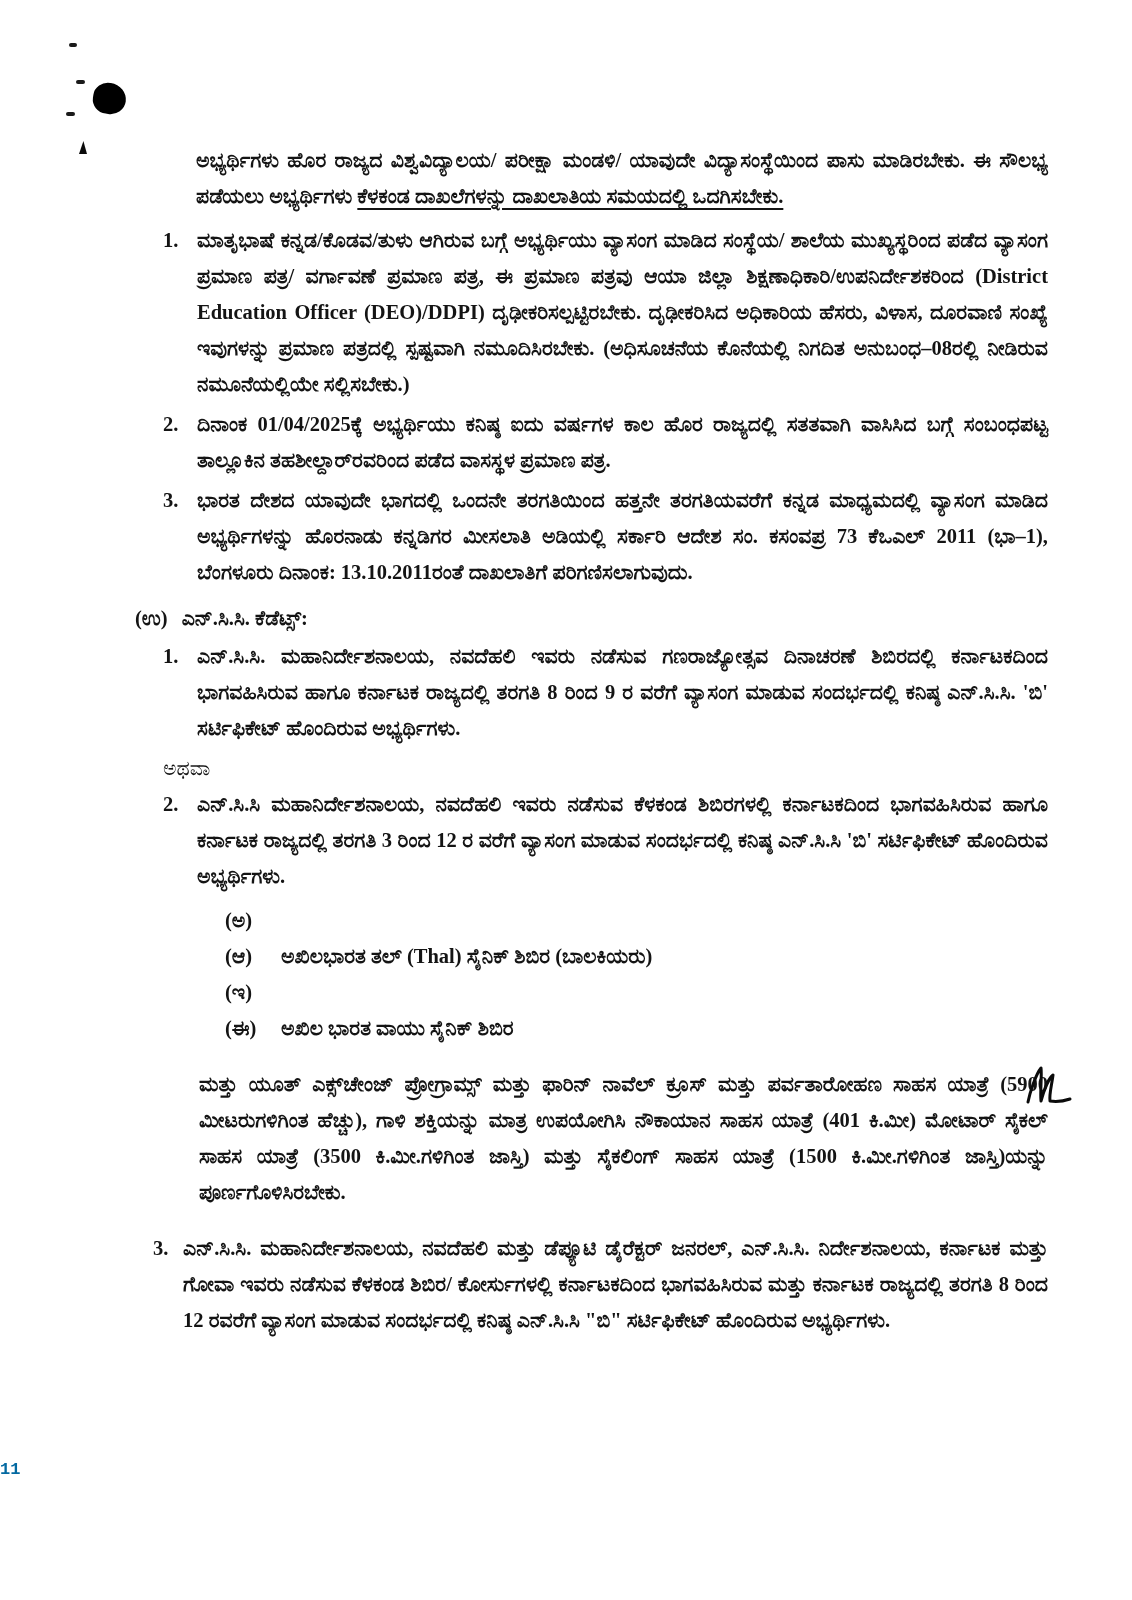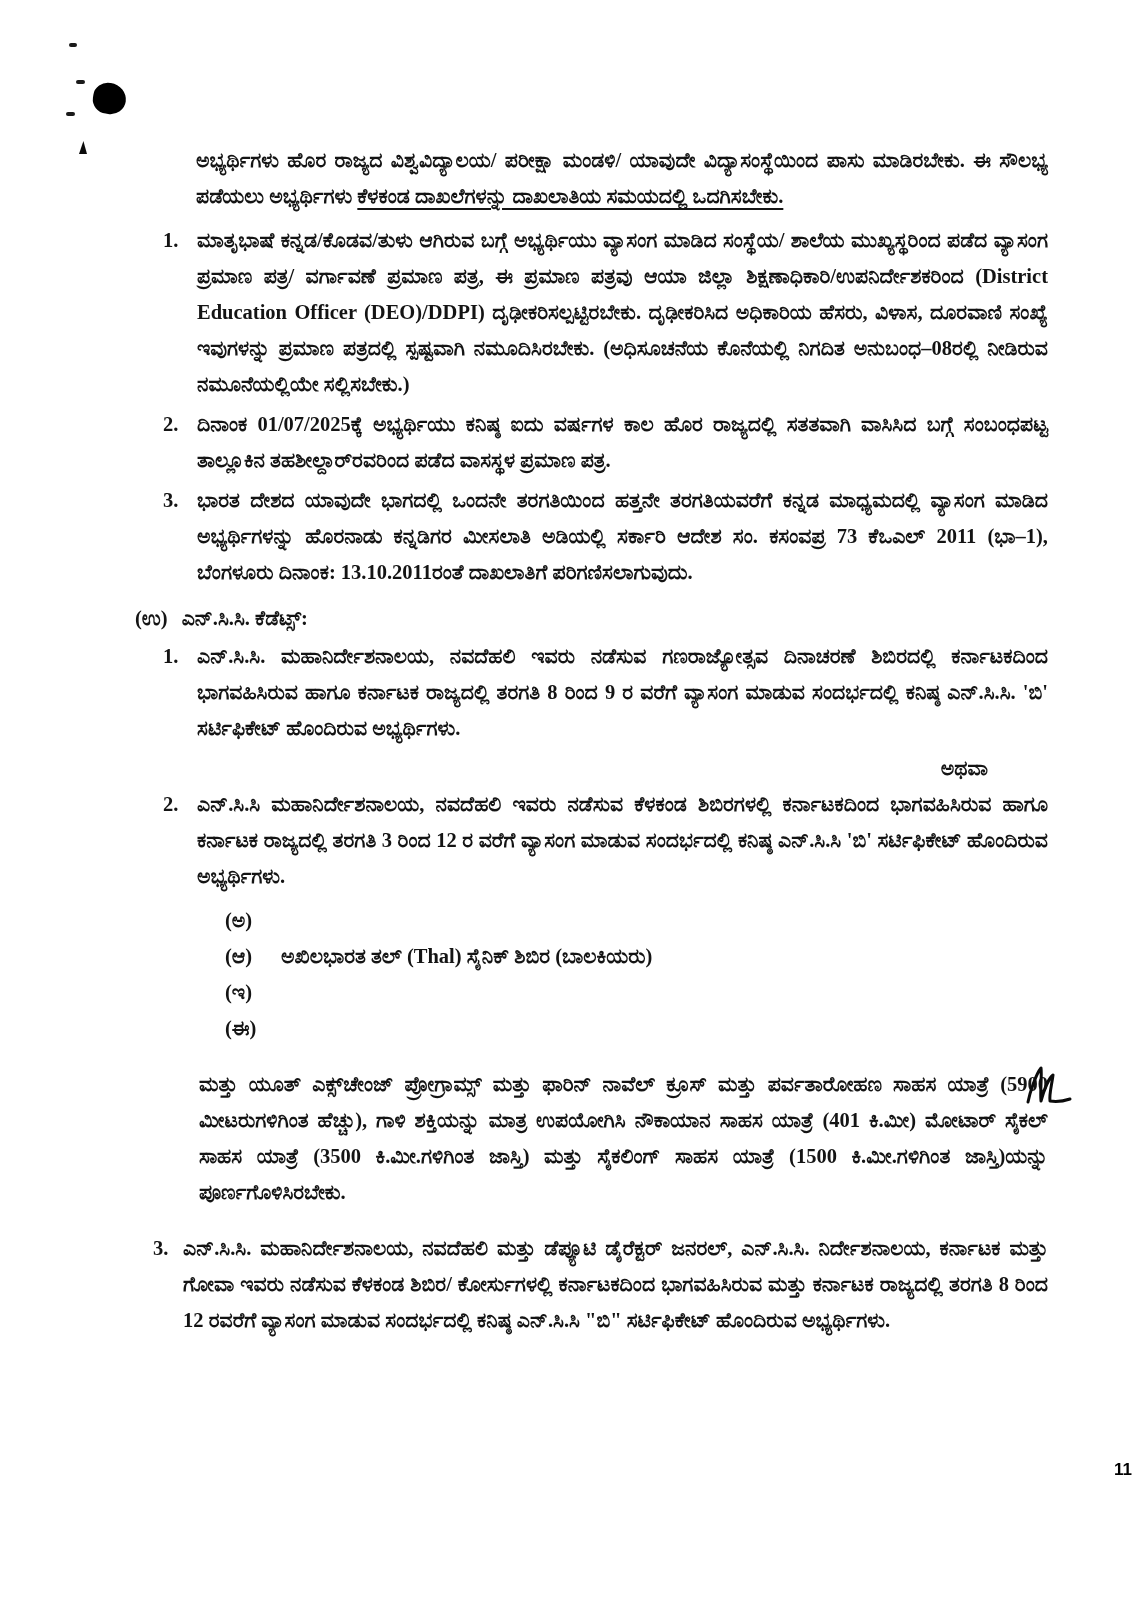--- a/index.html
+++ b/index.html
@@ -30,37 +30,37 @@
   .ul{text-decoration:underline;text-underline-offset:5px;text-decoration-thickness:2px;}
   .b{font-weight:800;}
 
   .li{display:flex;margin-bottom:4px;}
   .num{flex:none;width:34px;font-weight:700;}
   .txt{flex:1;}
 
   .ncc-head{margin:10px 0 2px -28px;font-weight:800;}
   .ncc-head .lbl{margin-right:14px;}
 
-  .or{text-align:right;font-weight:700;margin:0 60px 0 0;}
+  .or{text-align:left;font-weight:400;margin:0 60px 0 0;}
 
   .camps{margin:8px 0 0 62px;}
   .camp{display:flex;margin-bottom:0;}
   .clabel{flex:none;width:56px;font-weight:700;}
 
   .adventure{margin:20px 0 0 36px;}
 
   .ncc3{margin-top:20px;}
   .ncc3 .num{width:30px;margin-left:-10px;}
 
   .initial{position:absolute;left:1014px;top:1062px;}
   .pageno{
     position:absolute;left:0;right:0;top:1460px;
-    text-align:right;
-    font-family:Liberation Sans, sans-serif;
-    font-size:17px;font-weight:700;color:#000000;
+    text-align:left;
+    font-family:Liberation Mono, monospace;
+    font-size:17px;font-weight:700;color:#0369a1;
   }
 </style>
 </head>
 <body>
 
 <div class="page">
 
   <div class="mark dash1"></div>
   <div class="mark dash2"></div>
   <div class="mark blob"></div>
@@ -71,21 +71,21 @@
 
     <p class="intro"><span>ಅಭ್ಯರ್ಥಿಗಳು ಹೊರ ರಾಜ್ಯದ ವಿಶ್ವವಿದ್ಯಾಲಯ/ ಪರೀಕ್ಷಾ ಮಂಡಳಿ/ ಯಾವುದೇ ವಿದ್ಯಾಸಂಸ್ಥೆಯಿಂದ ಪಾಸು ಮಾಡಿರಬೇಕು. ಈ ಸೌಲಭ್ಯ ಪಡೆಯಲು ಅಭ್ಯರ್ಥಿಗಳು </span><span class="ul">ಕೆಳಕಂಡ ದಾಖಲೆಗಳನ್ನು ದಾಖಲಾತಿಯ ಸಮಯದಲ್ಲಿ ಒದಗಿಸಬೇಕು.</span></p>
 
     <div>
       <div class="li">
         <span class="num">1.</span>
         <p class="txt"><span>ಮಾತೃಭಾಷೆ ಕನ್ನಡ/ಕೊಡವ/ತುಳು ಆಗಿರುವ ಬಗ್ಗೆ ಅಭ್ಯರ್ಥಿಯು ವ್ಯಾಸಂಗ ಮಾಡಿದ ಸಂಸ್ಥೆಯ/ ಶಾಲೆಯ ಮುಖ್ಯಸ್ಥರಿಂದ ಪಡೆದ ವ್ಯಾಸಂಗ ಪ್ರಮಾಣ ಪತ್ರ/ ವರ್ಗಾವಣೆ ಪ್ರಮಾಣ ಪತ್ರ, ಈ ಪ್ರಮಾಣ ಪತ್ರವು ಆಯಾ ಜಿಲ್ಲಾ ಶಿಕ್ಷಣಾಧಿಕಾರಿ/ಉಪನಿರ್ದೇಶಕರಿಂದ (District Education Officer (DEO)/DDPI) ದೃಢೀಕರಿಸಲ್ಪಟ್ಟಿರಬೇಕು. ದೃಢೀಕರಿಸಿದ ಅಧಿಕಾರಿಯ ಹೆಸರು, ವಿಳಾಸ, ದೂರವಾಣಿ ಸಂಖ್ಯೆ ಇವುಗಳನ್ನು ಪ್ರಮಾಣ ಪತ್ರದಲ್ಲಿ ಸ್ಪಷ್ಟವಾಗಿ ನಮೂದಿಸಿರಬೇಕು. (ಅಧಿಸೂಚನೆಯ ಕೊನೆಯಲ್ಲಿ ನಿಗದಿತ </span><span class="b">ಅನುಬಂಧ–08ರಲ್ಲಿ</span><span> ನೀಡಿರುವ ನಮೂನೆಯಲ್ಲಿಯೇ ಸಲ್ಲಿಸಬೇಕು.)</span></p>
       </div>
       <div class="li">
         <span class="num">2.</span>
-        <p class="txt">ದಿನಾಂಕ 01/07/2025ಕ್ಕೆ ಅಭ್ಯರ್ಥಿಯು ಕನಿಷ್ಠ ಐದು ವರ್ಷಗಳ ಕಾಲ ಹೊರ ರಾಜ್ಯದಲ್ಲಿ ಸತತವಾಗಿ ವಾಸಿಸಿದ ಬಗ್ಗೆ ಸಂಬಂಧಪಟ್ಟ ತಾಲ್ಲೂಕಿನ ತಹಶೀಲ್ದಾರ್‌ರವರಿಂದ ಪಡೆದ ವಾಸಸ್ಥಳ ಪ್ರಮಾಣ ಪತ್ರ.</p>
+        <p class="txt">ದಿನಾಂಕ 01/04/2025ಕ್ಕೆ ಅಭ್ಯರ್ಥಿಯು ಕನಿಷ್ಠ ಐದು ವರ್ಷಗಳ ಕಾಲ ಹೊರ ರಾಜ್ಯದಲ್ಲಿ ಸತತವಾಗಿ ವಾಸಿಸಿದ ಬಗ್ಗೆ ಸಂಬಂಧಪಟ್ಟ ತಾಲ್ಲೂಕಿನ ತಹಶೀಲ್ದಾರ್‌ರವರಿಂದ ಪಡೆದ ವಾಸಸ್ಥಳ ಪ್ರಮಾಣ ಪತ್ರ.</p>
       </div>
       <div class="li">
         <span class="num">3.</span>
         <p class="txt">ಭಾರತ ದೇಶದ ಯಾವುದೇ ಭಾಗದಲ್ಲಿ ಒಂದನೇ ತರಗತಿಯಿಂದ ಹತ್ತನೇ ತರಗತಿಯವರೆಗೆ ಕನ್ನಡ ಮಾಧ್ಯಮದಲ್ಲಿ ವ್ಯಾಸಂಗ ಮಾಡಿದ ಅಭ್ಯರ್ಥಿಗಳನ್ನು ಹೊರನಾಡು ಕನ್ನಡಿಗರ ಮೀಸಲಾತಿ ಅಡಿಯಲ್ಲಿ ಸರ್ಕಾರಿ ಆದೇಶ ಸಂ. ಕಸಂವಪ್ರ 73 ಕೆಒಎಲ್ 2011 (ಭಾ–1), ಬೆಂಗಳೂರು ದಿನಾಂಕ: 13.10.2011ರಂತೆ ದಾಖಲಾತಿಗೆ ಪರಿಗಣಿಸಲಾಗುವುದು.</p>
       </div>
     </div>
 
     <div class="ncc-head">
       <span class="lbl">(ಉ)</span><span class="ttl">ಎನ್.ಸಿ.ಸಿ. ಕೆಡೆಟ್ಸ್:</span>
     </div>
@@ -108,20 +108,21 @@
       </div>
       <div class="camp">
         <span class="clabel">(ಆ)</span>
         <span class="ctext">ಅಖಿಲಭಾರತ ತಲ್ (Thal) ಸೈನಿಕ್ ಶಿಬಿರ (ಬಾಲಕಿಯರು)</span>
       </div>
       <div class="camp">
         <span class="clabel">(ಇ)</span>
       </div>
       <div class="camp">
         <span class="clabel">(ಈ)</span>
+        <span class="ctext">ಅಖಿಲ ಭಾರತ ವಾಯು ಸೈನಿಕ್ ಶಿಬಿರ</span>
       </div>
     </div>
 
     <p class="adventure">ಮತ್ತು ಯೂತ್ ಎಕ್ಸ್‌ಚೇಂಜ್ ಪ್ರೋಗ್ರಾಮ್ಸ್ ಮತ್ತು ಫಾರಿನ್ ನಾವೆಲ್ ಕ್ರೂಸ್ ಮತ್ತು ಪರ್ವತಾರೋಹಣ ಸಾಹಸ ಯಾತ್ರೆ (5900 ಮೀಟರುಗಳಿಗಿಂತ ಹೆಚ್ಚು), ಗಾಳಿ ಶಕ್ತಿಯನ್ನು ಮಾತ್ರ ಉಪಯೋಗಿಸಿ ನೌಕಾಯಾನ ಸಾಹಸ ಯಾತ್ರೆ (401 ಕಿ.ಮೀ) ಮೋಟಾರ್ ಸೈಕಲ್ ಸಾಹಸ ಯಾತ್ರೆ (3500 ಕಿ.ಮೀ.ಗಳಿಗಿಂತ ಜಾಸ್ತಿ) ಮತ್ತು ಸೈಕಲಿಂಗ್ ಸಾಹಸ ಯಾತ್ರೆ (1500 ಕಿ.ಮೀ.ಗಳಿಗಿಂತ ಜಾಸ್ತಿ)ಯನ್ನು ಪೂರ್ಣಗೊಳಿಸಿರಬೇಕು.</p>
 
     <div class="li ncc3">
       <span class="num">3.</span>
       <p class="txt">ಎನ್.ಸಿ.ಸಿ. ಮಹಾನಿರ್ದೇಶನಾಲಯ, ನವದೆಹಲಿ ಮತ್ತು ಡೆಪ್ಯೂಟಿ ಡೈರೆಕ್ಟರ್ ಜನರಲ್, ಎನ್.ಸಿ.ಸಿ. ನಿರ್ದೇಶನಾಲಯ, ಕರ್ನಾಟಕ ಮತ್ತು ಗೋವಾ ಇವರು ನಡೆಸುವ ಕೆಳಕಂಡ ಶಿಬಿರ/ ಕೋರ್ಸುಗಳಲ್ಲಿ ಕರ್ನಾಟಕದಿಂದ ಭಾಗವಹಿಸಿರುವ ಮತ್ತು ಕರ್ನಾಟಕ ರಾಜ್ಯದಲ್ಲಿ ತರಗತಿ 8 ರಿಂದ 12 ರವರೆಗೆ ವ್ಯಾಸಂಗ ಮಾಡುವ ಸಂದರ್ಭದಲ್ಲಿ ಕನಿಷ್ಠ ಎನ್.ಸಿ.ಸಿ "ಬಿ" ಸರ್ಟಿಫಿಕೇಟ್  ಹೊಂದಿರುವ ಅಭ್ಯರ್ಥಿಗಳು.</p>
     </div>
 

